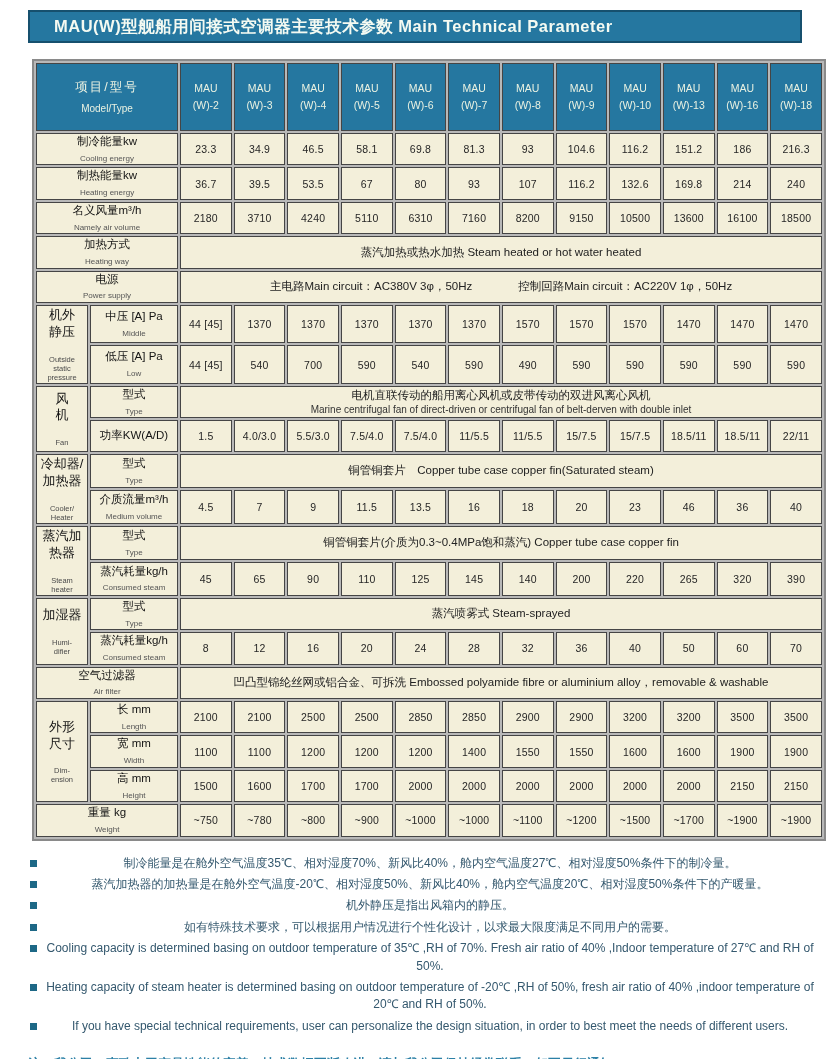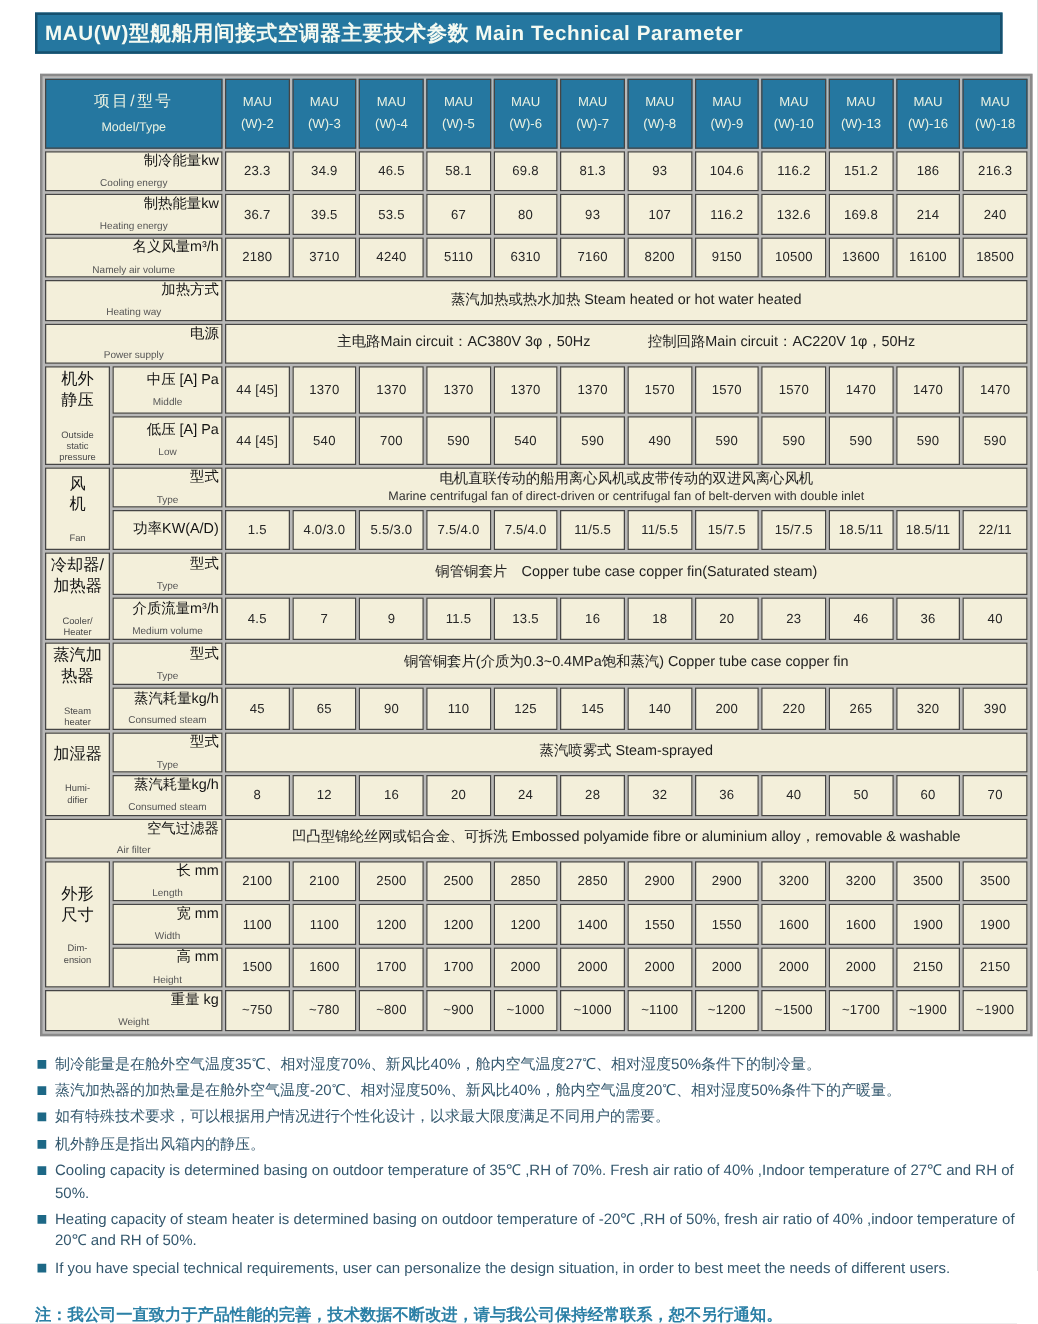--- a/index.html
+++ b/index.html
@@ -8,51 +8,51 @@
   }
   *{box-sizing:border-box;}
   html,body{margin:0;padding:0;}
   body{
     width:830px;height:1059px;background:#ffffff;overflow:hidden;
     font-family:"Liberation Sans",sans-serif;position:relative;
   }
   .title-bar{
     margin:10px 28px 0 28px;height:33px;background:var(--accent);
     border:2px solid #16506e;color:#f4faf2;font-size:16.5px;font-weight:bold;
-    display:flex;align-items:center;padding-left:6px;letter-spacing:0.5px;
+    display:flex;align-items:center;padding-left:24px;letter-spacing:0.5px;
     white-space:nowrap;
   }
   table.spec{
     margin:16px 0 0 32px;width:794px;table-layout:fixed;
     border-collapse:separate;border-spacing:2px;background:var(--gap);
     border:2px solid #8a8a8a;
   }
   .spec th,.spec td{border:1px solid #454545;overflow:hidden;}
   .spec thead th{
-    background:var(--accent);color:#eaf2e2;font-weight:normal;height:56px;
+    background:var(--accent);color:#eaf2e2;font-weight:normal;height:68px;
     font-size:10.5px;line-height:1.6;white-space:pre-line;text-align:center;
     vertical-align:middle;
   }
   .spec th.corner .czh{font-size:12.5px;letter-spacing:2px;}
   .spec th.corner .cen{font-size:10px;margin-top:4px;letter-spacing:0;}
   .spec td{
     background:var(--cell);text-align:center;vertical-align:middle;
     height:32px;padding:1px 2px;
   }
   .gz{font-size:13px;color:#141414;white-space:pre-line;line-height:1.3;}
   .ge{font-size:7.5px;color:#4a4a4a;white-space:pre-line;line-height:1.2;margin-top:14px;}
-  .lz{font-size:11.5px;color:#141414;line-height:1.2;text-align:right;}
+  .lz{font-size:11.5px;color:#141414;line-height:1.2;}
   .le{font-size:8px;color:#555555;line-height:1.2;margin-top:5px;}
   td.val{font-size:10.5px;color:#262626;letter-spacing:0.2px;white-space:nowrap;}
   .sp0{font-size:11.5px;color:#222222;line-height:1.35;}
   .sp1{font-size:10px;color:#333333;line-height:1.3;}
   .notes{margin:14px 14px 0 30px;}
   .note{display:flex;margin-bottom:4px;color:var(--note);font-size:12px;line-height:1.45;}
   .note .bullet{width:7px;height:7px;background:var(--bullet);margin:5px 7px 0 0;flex:none;}
-  .note .ntext{flex:1;}
+  .note .ntext{flex:1;text-align:center;}
   .footer{margin:20px 28px 0 28px;}
   .footer-zh{color:var(--footer-zh);font-size:13px;font-weight:bold;margin-bottom:5px;}
 </style>
 </head>
 <body>
 
 <div class="title-bar">
   <span>MAU(W)型舰船用间接式空调器主要技术参数 Main Technical Parameter</span>
 </div>
 
@@ -442,25 +442,25 @@
     <div class="note">
       <span class="bullet"></span>
       <span class="ntext">制冷能量是在舱外空气温度35℃、相对湿度70%、新风比40%，舱内空气温度27℃、相对湿度50%条件下的制冷量。</span>
     </div>
     <div class="note">
       <span class="bullet"></span>
       <span class="ntext">蒸汽加热器的加热量是在舱外空气温度-20℃、相对湿度50%、新风比40%，舱内空气温度20℃、相对湿度50%条件下的产暖量。</span>
     </div>
     <div class="note">
       <span class="bullet"></span>
+      <span class="ntext">机外静压是指出风箱内的静压。</span>
+    </div>
+    <div class="note">
+      <span class="bullet"></span>
       <span class="ntext">如有特殊技术要求，可以根据用户情况进行个性化设计，以求最大限度满足不同用户的需要。</span>
-    </div>
-    <div class="note">
-      <span class="bullet"></span>
-      <span class="ntext">机外静压是指出风箱内的静压。</span>
     </div>
     <div class="note">
       <span class="bullet"></span>
       <span class="ntext">Cooling capacity is determined basing on outdoor temperature of 35℃ ,RH of 70%. Fresh air ratio of 40% ,Indoor temperature of 27℃ and RH of 50%.</span>
     </div>
     <div class="note">
       <span class="bullet"></span>
       <span class="ntext">Heating capacity of steam heater is determined basing on outdoor temperature of -20℃ ,RH of 50%, fresh air ratio of 40% ,indoor temperature of 20℃ and RH of 50%.</span>
     </div>
     <div class="note">

